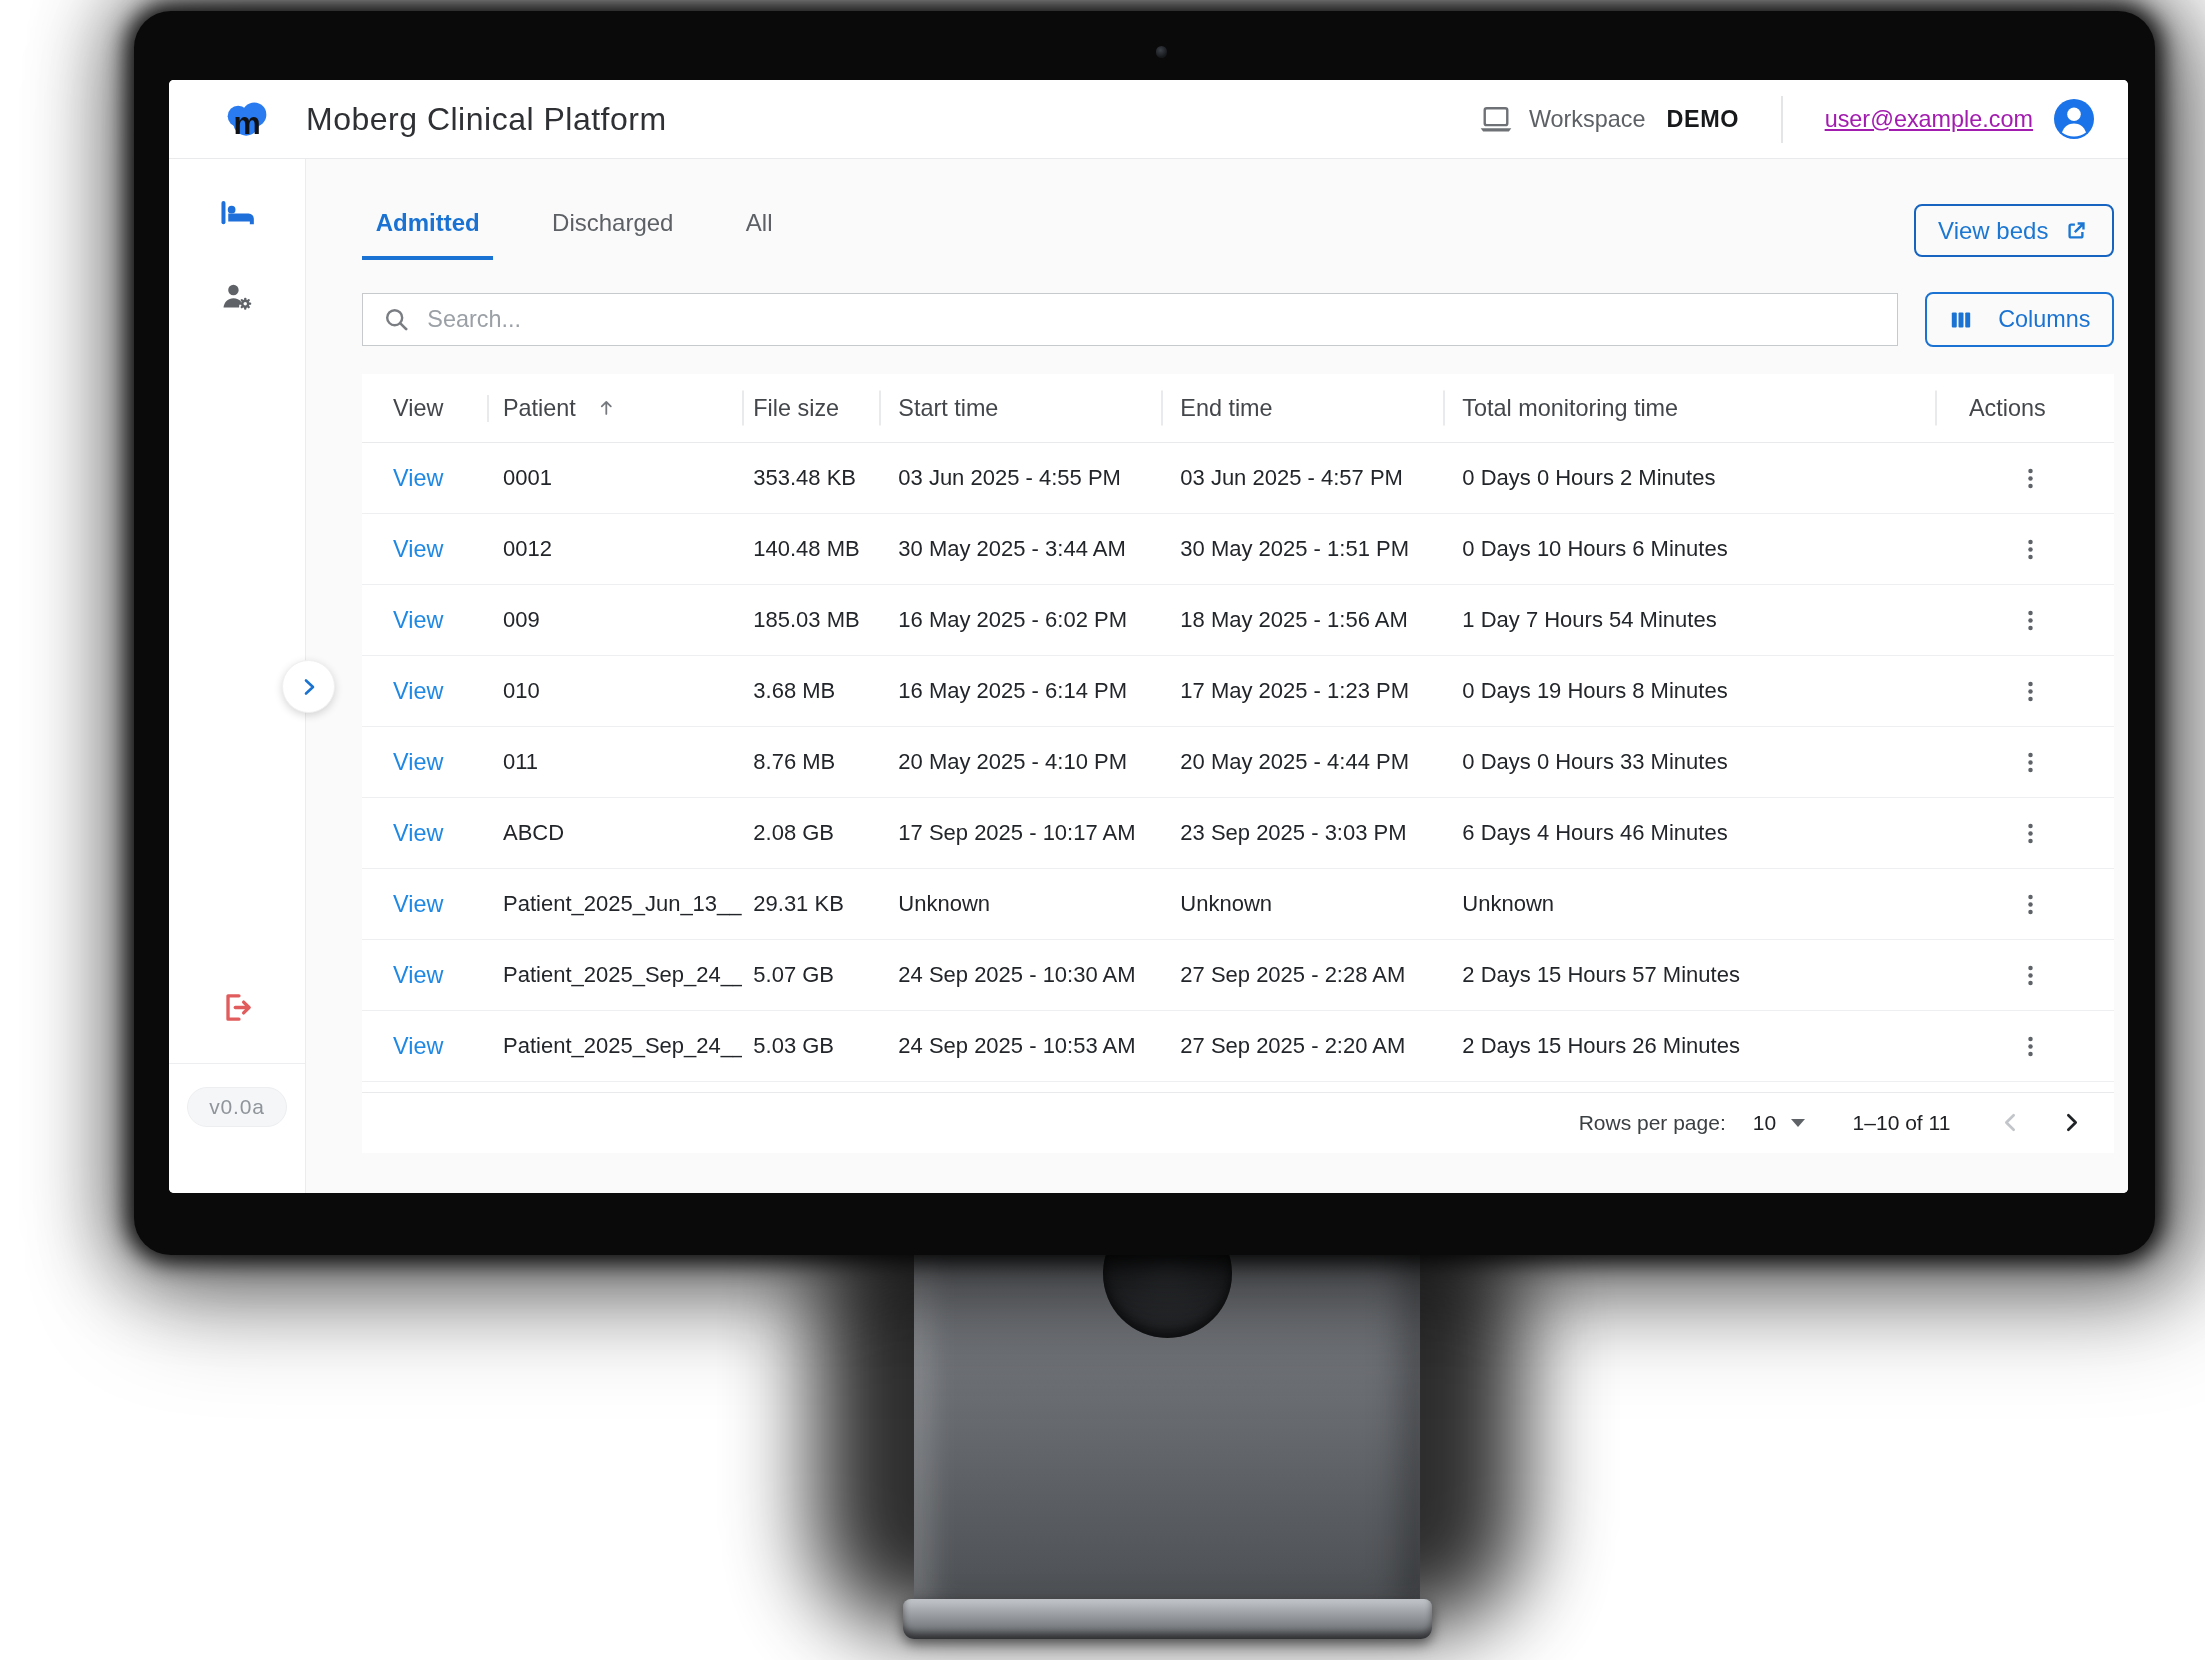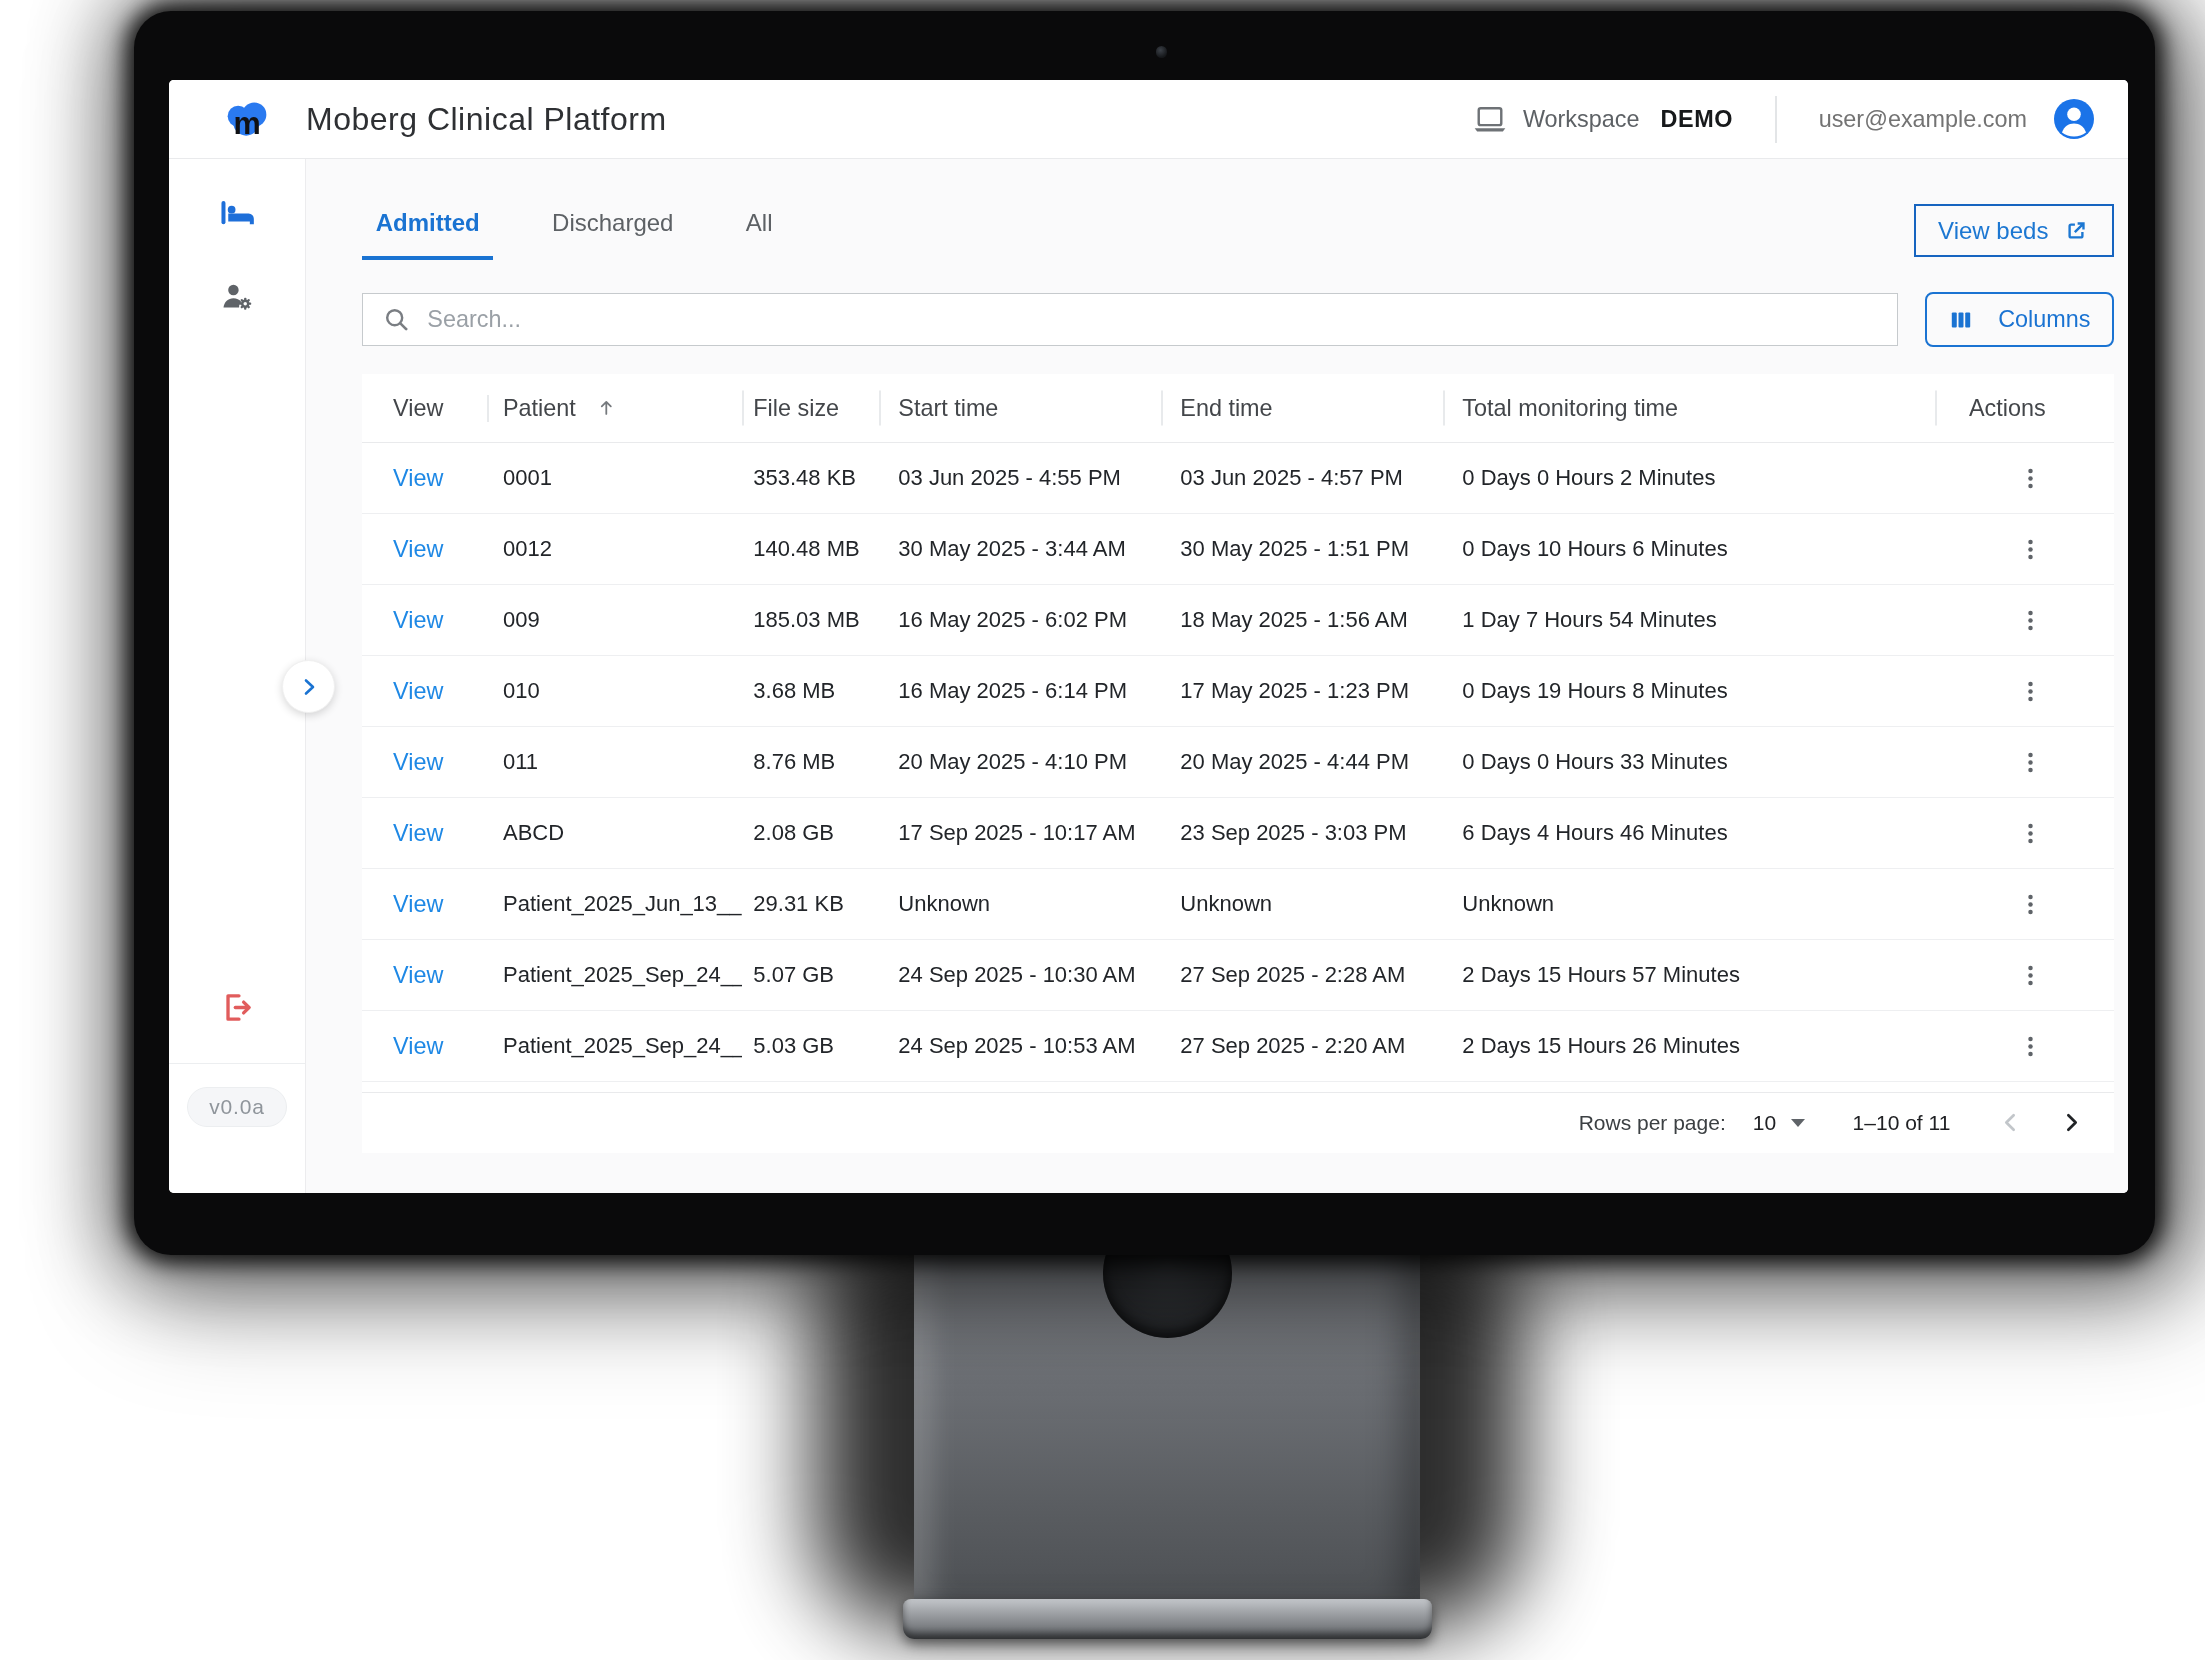--- a/index.html
+++ b/index.html
@@ -30,21 +30,21 @@
   
   .app-header { height:79px; background:#fff; border-bottom:1.6px solid #e9eaec;
     display:flex; align-items:center; padding:0 34px 0 53px; flex:0 0 auto; }
   .logo { width:50px; height:39px; margin-right:34px; flex:0 0 auto; }
   .app-title { font-size:32px; color:#2e3033; font-weight:500; letter-spacing:0.5px; }
   .header-right { margin-left:auto; display:flex; align-items:center; }
   .laptop-icon { width:34px; height:29px; margin-right:16px; }
   .workspace-label { font-size:23.4px; color:#5d6165; margin-right:21px; }
   .workspace-name { font-size:23.4px; color:#17191b; font-weight:700; letter-spacing:0.6px; }
   .header-divider { width:1.6px; height:47px; background:#e3e5e7; margin:0 42px; }
-  .user-email { font-size:23.4px; color:#737373; margin-right:27px; }
+  .user-email { font-size:23.4px; color:#a21caf; margin-right:21px;text-decoration:underline; }
   .avatar { width:40px; height:40px; }
 
   
   .app-body { flex:1 1 auto; display:flex; position:relative; min-height:0; }
   .sidebar { width:137px; background:#fff; border-right:1.6px solid #ececee;
     display:flex; flex-direction:column; align-items:center; padding-top:35px; flex:0 0 auto; }
   .side-icon { width:37px; height:37px; display:flex; align-items:center; justify-content:center; cursor:pointer; }
   .side-icon + .side-icon { margin-top:47px; }
   .sidebar-bottom { margin-top:auto; width:100%; display:flex; flex-direction:column; align-items:center; }
   .logout-wrap { margin-bottom:37px; }
@@ -56,21 +56,21 @@
     display:flex; align-items:center; justify-content:center; cursor:pointer; z-index:5; }
 
   .main { flex:1 1 auto; background:#fafafb; padding:0 14.5px 0 56px; min-width:0; }
 
   
   .tabs-row { margin-top:45px; display:flex; align-items:center; }
   .tabs { display:flex; gap:45px; }
   .tab { font-size:24px; padding:0 13.7px 19.3px; color:#5d6165; cursor:pointer; border-bottom:4px solid transparent; }
   .tab.active { color:#1a73d2; font-weight:600; border-bottom-color:#1a73d2; }
   .view-beds-btn { margin-left:auto; height:53px; display:flex; align-items:center; gap:14.5px;
-    border:2.4px solid #1664c0; border-radius:0; background:transparent; padding:0 22.6px;
+    border:2.4px solid #1664c0; border-radius:8px; background:transparent; padding:0 22.6px;
     font-size:24px; color:#1c77d2; font-family:inherit; cursor:pointer; margin-bottom:8px; }
 
   
   .search-row { margin-top:27px; display:flex; align-items:center; gap:27px; }
   .search-box { flex:1 1 auto; height:53px; background:#fff; border:1.6px solid #c6cacd; border-radius:0;
     display:flex; align-items:center; padding:0 19.3px; }
   .search-box input { border:none; outline:none; flex:1; font-size:23.4px; color:#3c4043;
     font-family:inherit; background:transparent; margin-left:16px; }
   .search-box input::placeholder { color:#9aa0a6; }
   .columns-btn { height:55px; display:flex; align-items:center; gap:24px; border:2px solid #1a73d2;

